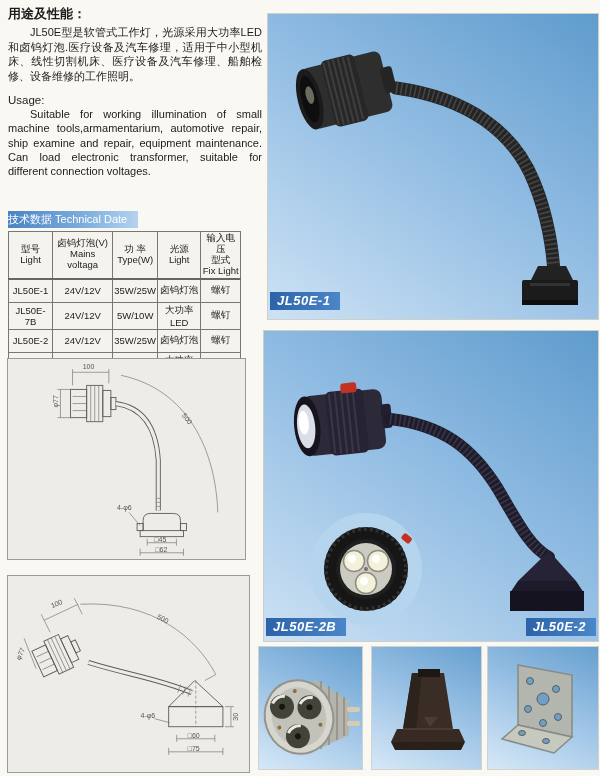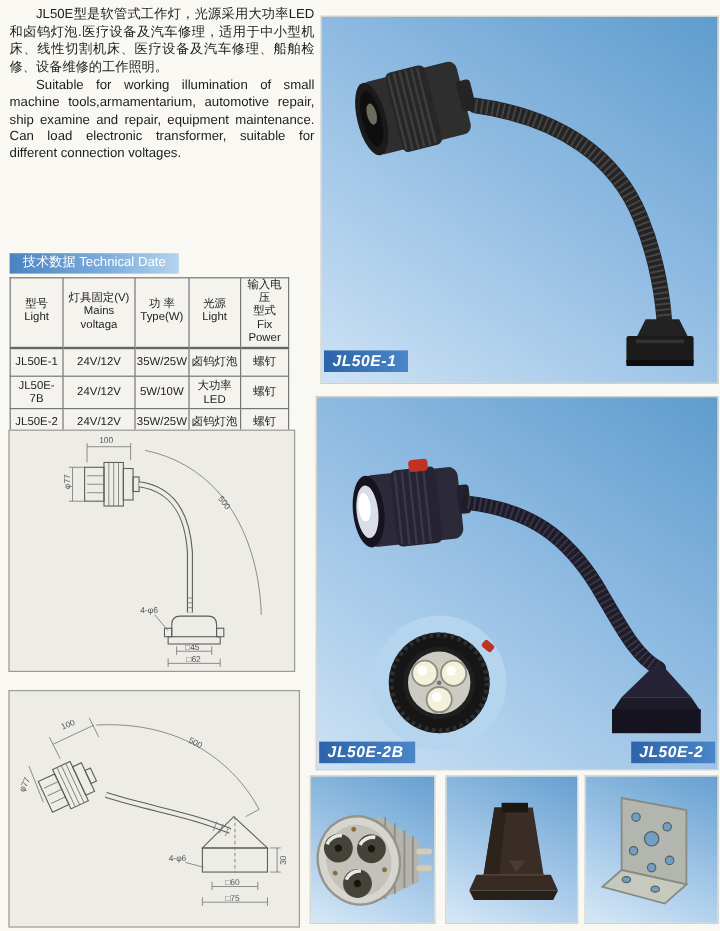--- a/index.html
+++ b/index.html
@@ -12,21 +12,21 @@
   
   .intro{position:absolute;left:8px;top:5px;width:254px;}
   .intro-title{font-size:13px;font-weight:bold;margin:0 0 2px 0;}
   .cn-para{font-size:11px;line-height:1.34;text-align:justify;text-indent:2em;margin:0;}
   .usage-title{font-size:11.5px;margin:10px 0 1px 0;}
   .en-para{font-size:11px;line-height:1.3;text-align:justify;text-indent:2em;margin:0;}
   
   .tech-bar{
     position:absolute;left:8px;top:211px;width:130px;height:17px;
     background:linear-gradient(90deg,#4a83c4 0%,#7fafdd 60%,#b4d3ee 100%);
-    color:#fff;font-size:11px;line-height:17px;padding-left:11px;
+    color:#fff;font-size:11px;line-height:17px;padding-left:0;
   }
   
   .spec-table{
     position:absolute;left:8px;top:231px;width:233px;
     border-collapse:collapse;font-size:9.5px;color:#222;
     background:#f4f3ee;
   }
   .spec-table th,.spec-table td{
     border:1px solid #777;text-align:center;padding:1px 1px;
   }
@@ -65,21 +65,23 @@
   }
   .sp1{left:258px;width:103px;}
   .sp2{left:371px;width:109px;}
   .sp3{left:487px;width:110px;}
   .sp svg{display:block;width:100%;height:100%;}
 </style>
 </head>
 <body>
 
 <div class="intro">
+  <p class="intro-title">用途及性能：</p>
   <p class="cn-para">JL50E型是软管式工作灯，光源采用大功率LED和卤钨灯泡.医疗设备及汽车修理，适用于中小型机床、线性切割机床、医疗设备及汽车修理、船舶检修、设备维修的工作照明。</p>
+  <p class="usage-title">Usage:</p>
   <p class="en-para">Suitable for working illumination of small machine tools,armamentarium, automotive repair, ship examine and repair, equipment maintenance. Can load electronic transformer, suitable for different connection voltages.</p>
 </div>
 
 <div class="tech-bar">技术数据 Technical Date</div>
 
 <table class="spec-table">
   <colgroup>
     <col style="width:45px">
       <col style="width:62px">
       <col style="width:40px">
@@ -89,41 +91,41 @@
   <thead>
     <tr>
       <th>
           <div class="hcell">
             <span>型号</span>
             <span>Light</span>
           </div>
         </th>
       <th>
           <div class="hcell">
-            <span>灯具固定(V)</span>
+            <span>卤钨灯泡(V)</span>
             <span>Mains voltaga</span>
           </div>
         </th>
       <th>
           <div class="hcell">
             <span>功  率</span>
             <span>Type(W)</span>
           </div>
         </th>
       <th>
           <div class="hcell">
             <span>光源</span>
             <span>Light</span>
           </div>
         </th>
       <th>
           <div class="hcell">
             <span>输入电压</span>
             <span>型式</span>
-            <span>Fix  Power</span>
+            <span>Fix  Light</span>
           </div>
         </th>
     </tr>
   </thead>
   <tbody>
     <tr>
       <td>JL50E-1</td>
       <td>24V/12V</td>
       <td>35W/25W</td>
       <td>卤钨灯泡</td>

